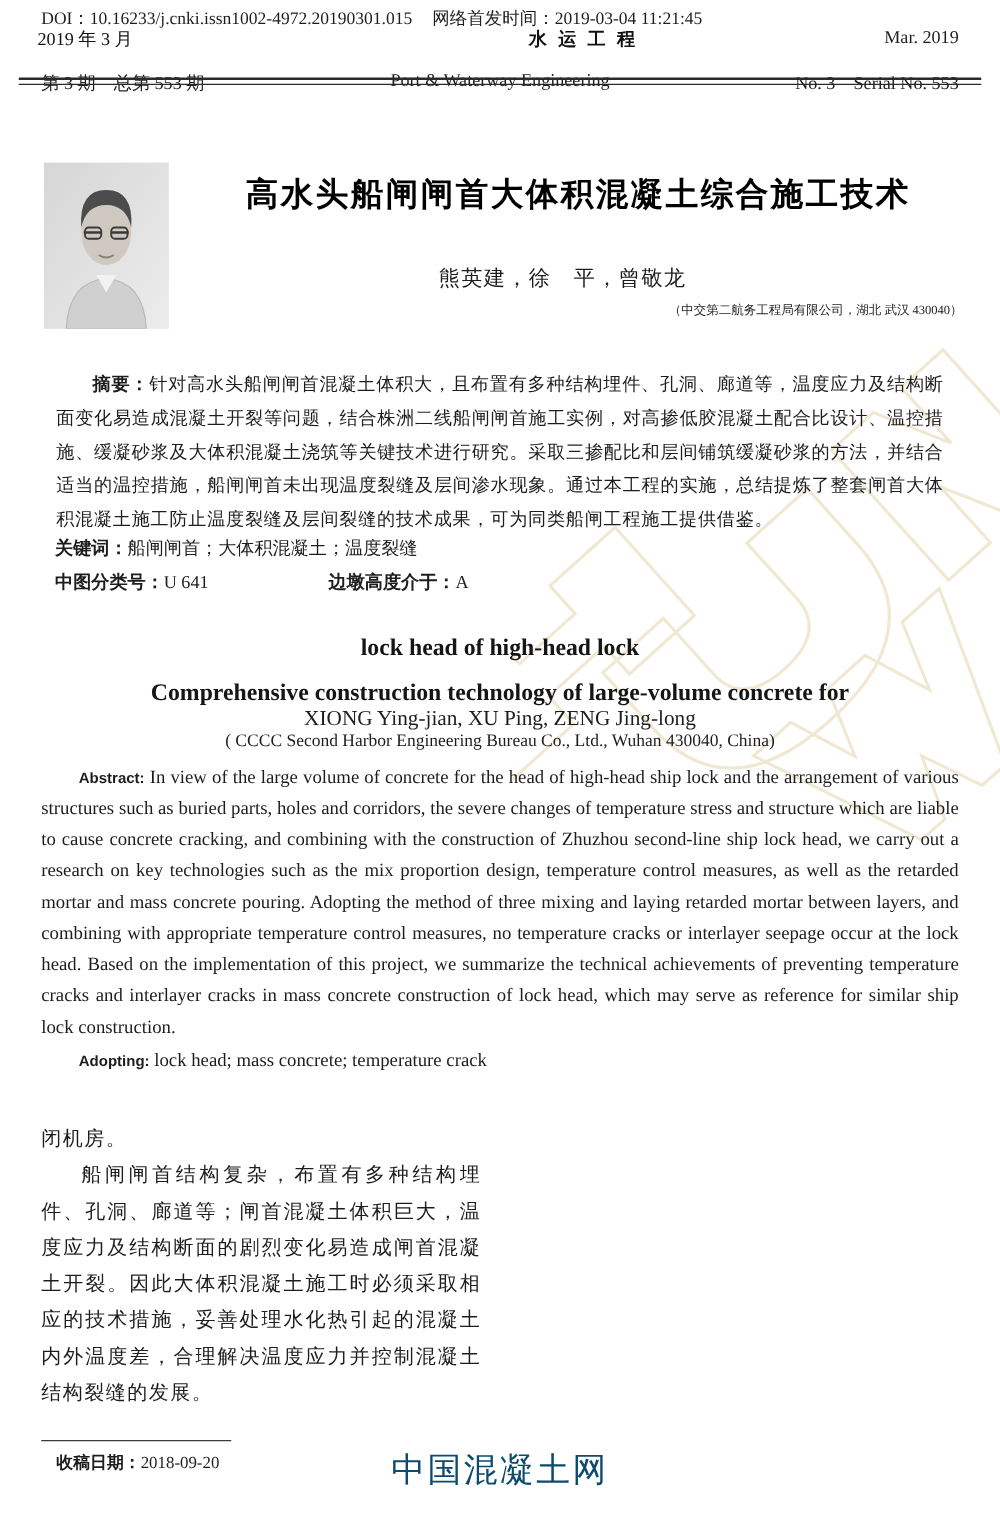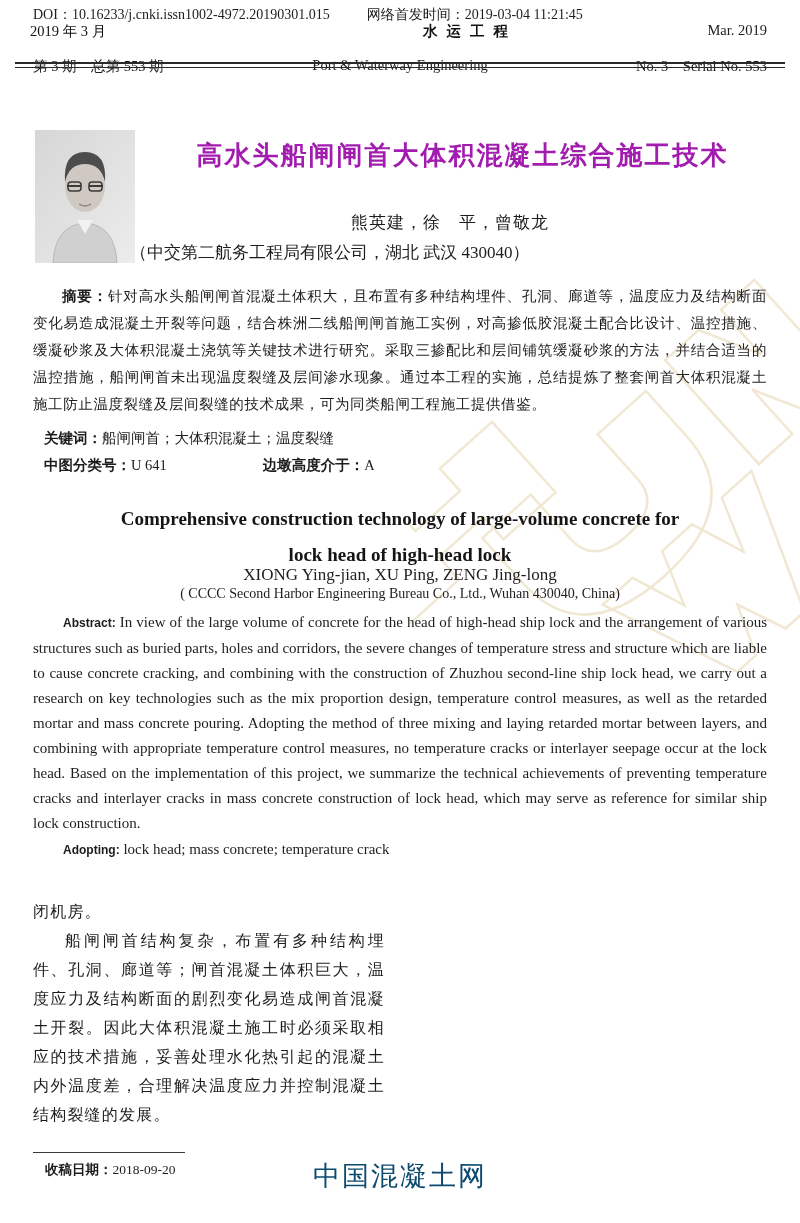--- a/index.html
+++ b/index.html
@@ -2,43 +2,43 @@
 <html><head>
 <meta charset="utf-8">
 <style>
   html,body{margin:0;padding:0;}
   .page{
     position:relative;width:800px;height:1223px;background:#ffffff;
     font-family:"Liberation Serif","DejaVu Serif",serif;color:#1d1d1d;
     overflow:hidden;
   }
   
-  .hdr-line1{position:absolute;top:6px;left:33px;right:20px;font-size:14px;display:flex;gap:37px;white-space:nowrap;}
+  .hdr-line1{position:absolute;top:6px;left:33px;right:20px;font-size:14px;display:flex;gap:16px;white-space:nowrap;}
   .hdr-line2{position:absolute;top:22px;left:0;right:0;height:19px;font-size:14.5px;}
   .cn-issue-date{position:absolute;left:30px;top:0;color:#111;z-index:1;}
   .journal-cn{position:absolute;left:340px;width:260px;top:0;text-align:center;letter-spacing:9px;font-weight:bold;color:#111;z-index:1;}
   .online-url{position:absolute;left:30px;top:1px;color:#2b55a7;z-index:2;white-space:nowrap;text-decoration:none;}
   .en-issue-date{position:absolute;right:33px;top:0;}
   .hdr-line3{position:absolute;top:57px;left:33px;right:33px;font-size:14.5px;height:18px;}
   .issue-no-cn{position:absolute;left:0;top:0;}
   .journal-en{position:absolute;left:0;right:0;text-align:center;top:0;}
   .issue-no-en{position:absolute;right:0;top:0;}
   .double-rule{position:absolute;top:62px;left:15px;width:770px;height:3px;border-top:2px solid #2a2a2a;border-bottom:1px solid #2a2a2a;}
   
   .author-photo{position:absolute;left:35px;top:130px;width:100px;height:133px;}
   .title-cn{
     position:absolute;top:138px;left:145px;right:20px;text-align:center;
     font-family:"Liberation Sans","DejaVu Sans",sans-serif;
-    font-size:26px;font-weight:bold;letter-spacing:2px;color:#a21caf;
+    font-size:26px;font-weight:bold;letter-spacing:2px;color:#000000;
   }
   .authors-cn{position:absolute;top:211px;left:130px;right:30px;text-align:center;font-size:17px;letter-spacing:1px;}
-  .affil-cn{position:absolute;top:241px;left:130px;right:30px;text-align:left;font-size:17px;}
+  .affil-cn{position:absolute;top:241px;left:130px;right:30px;text-align:right;font-size:10px;}
   
   .abs-cn{position:absolute;top:283px;left:33px;width:734px;font-size:14.5px;line-height:27px;text-align:justify;letter-spacing:0.6px;}
-  .abs-cn p{margin:0;text-indent:2em;}
+  .abs-cn p{margin:12px;text-indent:2em;}
   .lbl{font-family:"Liberation Sans","DejaVu Sans",sans-serif;font-weight:bold;}
   .kw-cn{position:absolute;top:429px;left:44px;font-size:14.5px;}
   .clc-line{position:absolute;top:456px;left:44px;font-size:14.5px;display:flex;}
   .clc-gap{display:inline-block;width:96px;}
   
   .title-en{position:absolute;top:501px;left:33px;width:734px;text-align:center;font-size:19px;font-weight:bold;line-height:36px;color:#151515;}
   .authors-en{position:absolute;top:565px;left:33px;width:734px;text-align:center;font-size:17px;}
   .affil-en{position:absolute;top:586px;left:33px;width:734px;text-align:center;font-size:14px;}
   
   .abs-en{position:absolute;top:610px;left:33px;width:734px;font-size:15px;line-height:25px;text-align:justify;}
@@ -137,22 +137,22 @@
       <span>
         <span class="lbl">中图分类号：</span><span>U 641</span>
       </span>
       <span class="clc-gap"></span>
       <span>
         <span class="lbl">边墩高度介于：</span><span>A</span>
       </span>
     </div>
 
     <div class="title-en">
+      <div>lock head of high-head lock</div>
       <div>Comprehensive construction technology of large-volume concrete for</div>
-      <div>lock head of high-head lock</div>
     </div>
     <div class="authors-en">XIONG Ying-jian, XU Ping, ZENG Jing-long</div>
     <div class="affil-en">( CCCC Second Harbor Engineering Bureau Co., Ltd., Wuhan 430040, China)</div>
 
     <div class="abs-en">
       <p><span class="lbl">Abstract:</span> <span>In view of the large volume of concrete for the head of high-head ship lock and the arrangement of various structures such as buried parts, holes and corridors, the severe changes of temperature stress and structure which are liable to cause concrete cracking, and combining with the construction of Zhuzhou second-line ship lock head, we carry out a research on key technologies such as the mix proportion design, temperature control measures, as well as the retarded mortar and mass concrete pouring. Adopting the method of three mixing and laying retarded mortar between layers, and combining with appropriate temperature control measures, no temperature cracks or interlayer seepage occur at the lock head. Based on the implementation of this project, we summarize the technical achievements of preventing temperature cracks and interlayer cracks in mass concrete construction of lock head, which may serve as reference for similar ship lock construction.</span></p>
     </div>
 
     <div class="kw-en">
       <span class="lbl">Adopting:</span> <span>lock head; mass concrete; temperature crack</span>

